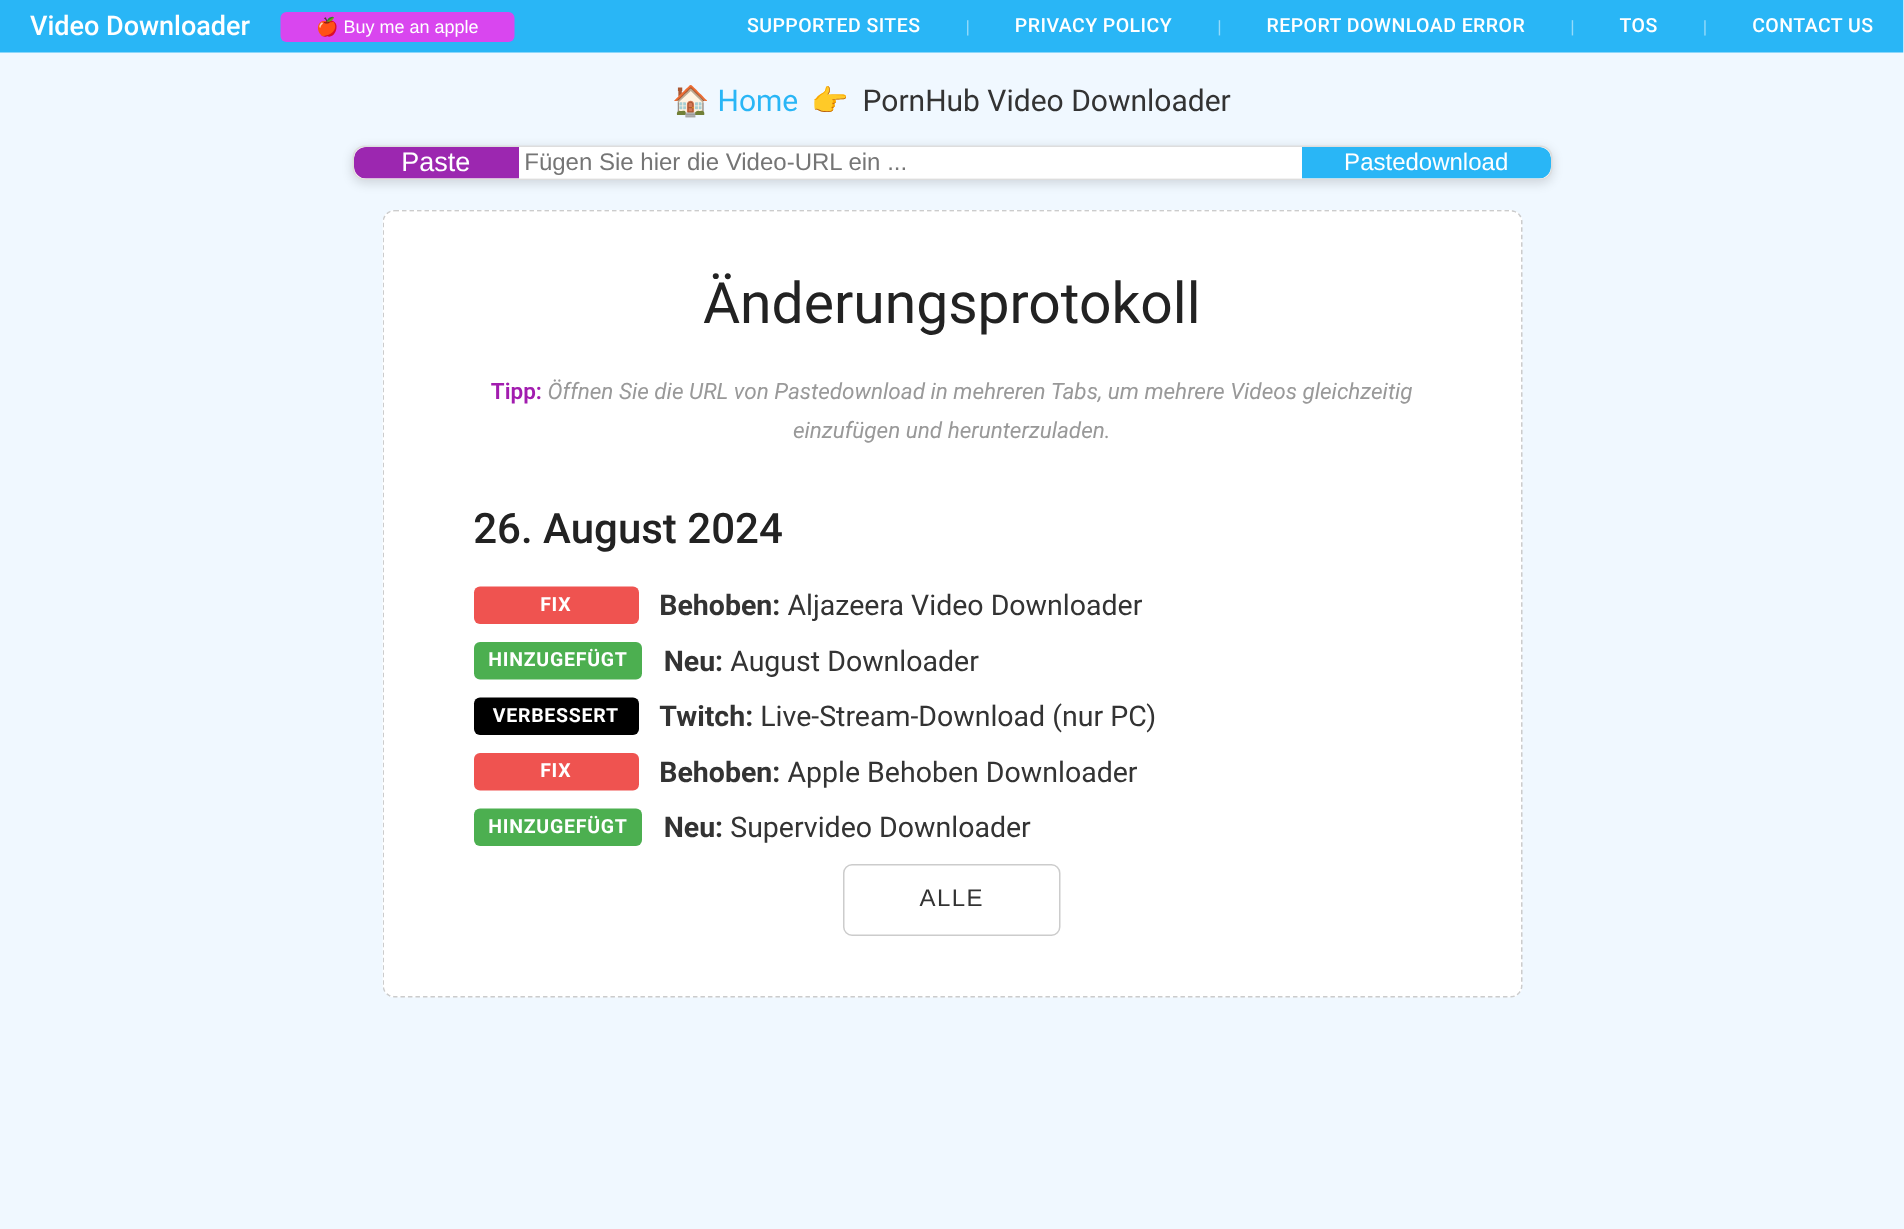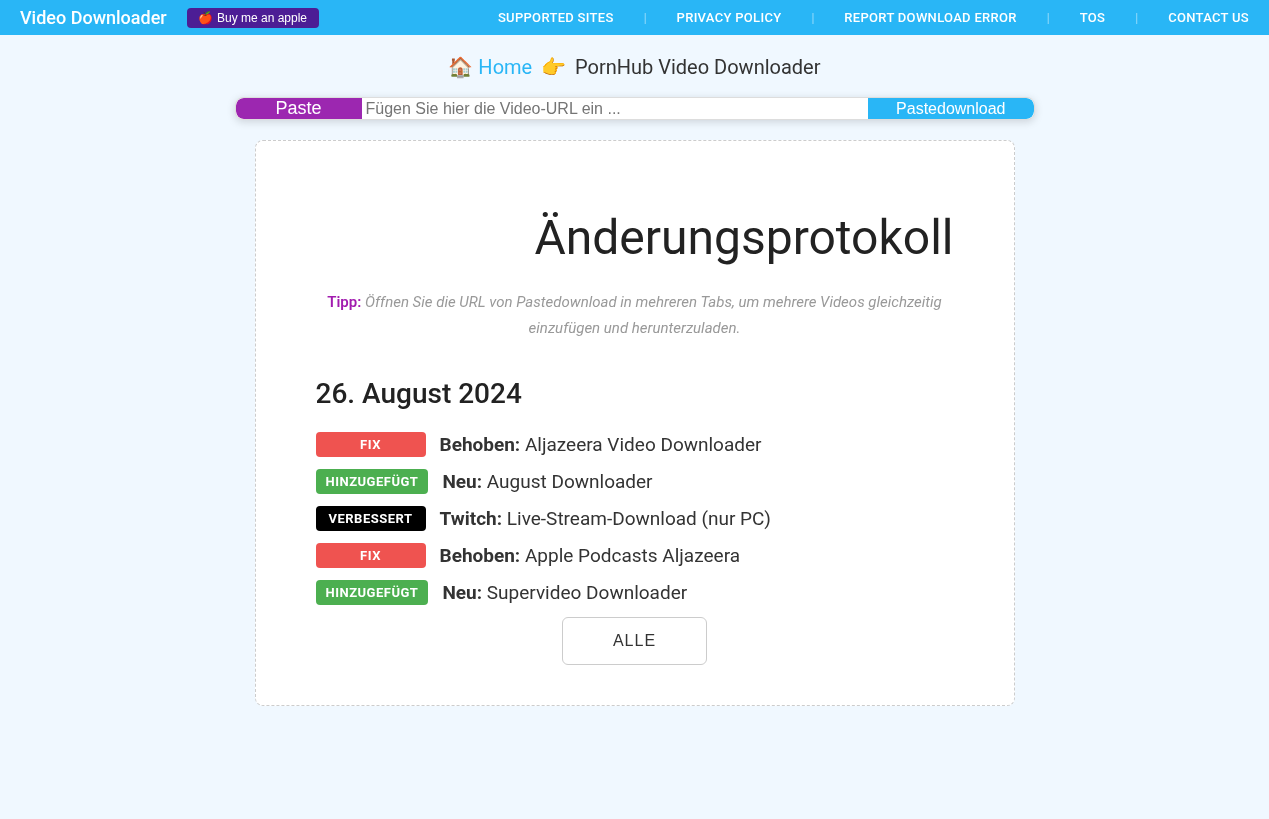--- a/index.html
+++ b/index.html
@@ -19,25 +19,25 @@
       gap: 20px;
     }
     .header-brand {
       color: white;
       font-size: 18px;
       font-weight: 500;
       text-decoration: none;
       white-space: nowrap;
     }
     .buy-me-apple {
-      background: #4c1d95;
+      background: #d946ef;
       color: white;
       border: none;
       border-radius: 4px;
-      padding: 3px 12px;
+      padding: 3px 24px;
       font-size: 12px;
       cursor: pointer;
       white-space: nowrap;
     }
     .header-nav {
       display: flex;
       align-items: center;
       gap: 30px;
       margin-left: auto;
     }
@@ -88,21 +88,21 @@
       border-radius: 8px;
       overflow: hidden;
       box-shadow: 0 2px 8px rgba(0,0,0,0.15);
       background: white;
       border: 1px solid #ddd;
     }
     .paste-btn {
       background: #9c27b0;
       color: white;
       border: none;
-      padding: 0 40px;
+      padding: 0 24px;
       font-size: 18px;
       font-weight: 500;
       cursor: pointer;
       border-radius: 8px 0 0 8px;
       min-width: 110px;
     }
     .url-input {
       flex: 1;
       border: none;
       outline: none;
@@ -126,26 +126,25 @@
     
     .changelog-card {
       background: white;
       border: 1.5px dashed #ccc;
       border-radius: 8px;
       margin: 0 auto;
       max-width: 760px;
       padding: 40px 60px 40px 60px;
     }
     .changelog-title {
-      font-size: 48px;
+      font-size: 38px;
       font-weight: 400;
       color: #222;
       margin-bottom: 24px;
-      text-align: right;
-      margin-top: 28px;
+      text-align: center;
     }
     .changelog-tip {
       color: #999;
       font-style: italic;
       font-size: 15px;
       text-align: center;
       line-height: 1.7;
       margin-bottom: 36px;
     }
     .changelog-tip strong {
@@ -276,21 +275,21 @@
       <div class="changelog-entry">
         <span class="badge badge-improved">VERBESSERT</span>
         <span class="entry-text">
           <strong>Twitch:</strong><span> Live-Stream-Download (nur PC)</span>
         </span>
       </div>
 
       <div class="changelog-entry">
         <span class="badge badge-fix">FIX</span>
         <span class="entry-text">
-          <strong>Behoben:</strong><span> Apple Podcasts Aljazeera</span>
+          <strong>Behoben:</strong><span> Apple Behoben Downloader</span>
         </span>
       </div>
 
       <div class="changelog-entry">
         <span class="badge badge-added">HINZUGEFÜGT</span>
         <span class="entry-text">
           <strong>Neu:</strong><span> Supervideo Downloader</span>
         </span>
       </div>
 

